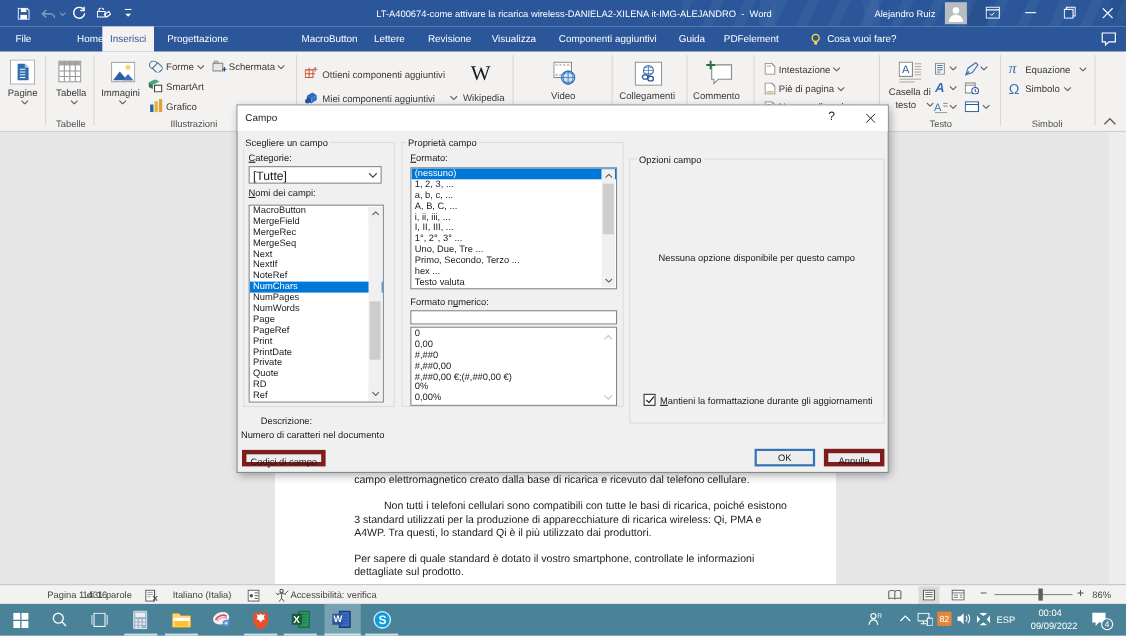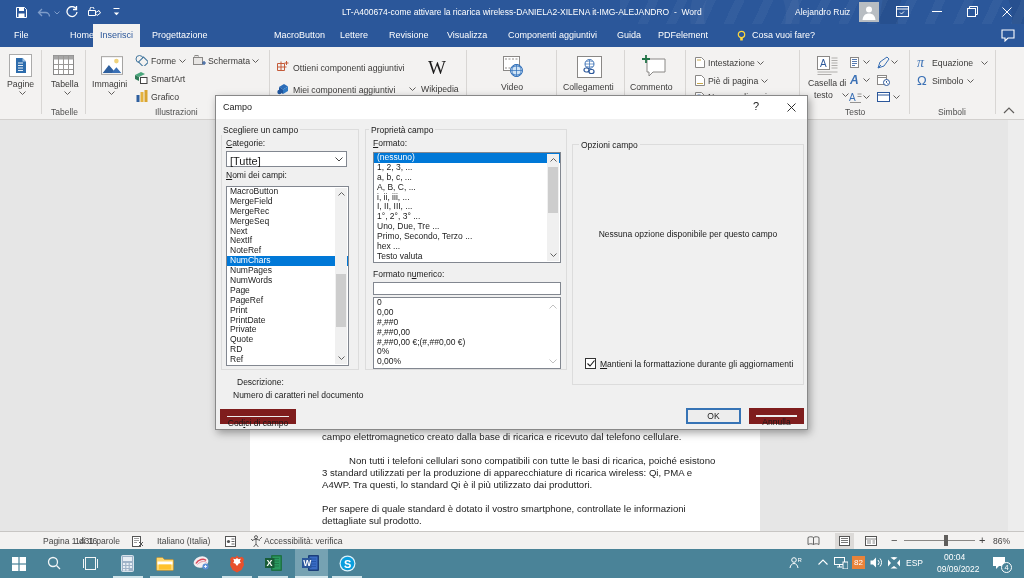--- a/index.html
+++ b/index.html
@@ -34,21 +34,21 @@
 .grp{position:absolute;border:1px solid #dcdcdc;}
 .grplab{position:absolute;top:-5px;background:#f0f0f0;padding:0 2px;font-size:8.5px;color:#1a1a1a;white-space:nowrap;}
 .lbl{position:absolute;font-size:8.5px;color:#1a1a1a;white-space:nowrap;text-align:center;}
 .listbox{position:absolute;background:#fff;border:1px solid #828790;overflow:hidden;}
 .li{height:9.9px;line-height:9.9px;padding-left:3px;font-size:8.5px;color:#1a1a1a;white-space:nowrap;}
 .lisel{background:#0078d7;color:#fff;}
 .sbar{position:absolute;top:1px;right:1px;bottom:1px;width:12px;background:#f0f0f0;}
 .sarrow{position:absolute;left:0;width:12px;height:12px;background:#f0f0f0;}
 .thumb{position:absolute;left:1px;width:10px;background:#cdcdcd;}
 .chev{width:7px;height:4px;margin:4px auto 0;}
-.btn{position:absolute;background:#ededed;border:7px solid #7f1d1d;font-size:8.5px;text-align:center;color:#1a1a1a;}
+.btn{position:absolute;background:#ededed;border:4px solid #7f1d1d;font-size:8.5px;text-align:center;color:#1a1a1a;}
 
 #statusbar{left:0;top:531px;width:1024px;height:18px;background:#f3f2f1;border-top:1px solid #c8c6c4;font-size:8.5px;color:#444;}
 #statusbar span{position:absolute;top:4px;white-space:nowrap;}
 
 #taskbar{left:0;top:549px;width:1024px;height:29px;background:#4a8398;}
 .runline{position:absolute;top:27px;height:2px;background:#cfe3e9;}
 .trayt{position:absolute;color:#fff;font-size:8.5px;white-space:nowrap;}
 </style>
 </head>
 <body>
@@ -450,21 +450,21 @@
 
   <div class="abs" style="left:356px;top:133px;width:232px;text-align:center;font-size:8.5px;color:#1a1a1a;">Nessuna opzione disponibile per questo campo</div>
   <div class="abs" style="left:369px;top:262px;width:11px;height:11px;background:#fff;border:1px solid #333;">
     <svg style="position:absolute;left:1px;top:1px;" width="8" height="7" viewBox="0 0 8 7">
         <path d="M0.5 3.5l2.5 2.5L7.5 0.5" fill="none" stroke="#1a1a1a" stroke-width="1.1"></path>
       </svg>
   </div>
   <div class="lbl" style="left:384px;top:263px;"><u>M</u>antieni la formattazione durante gli aggiornamenti</div>
 
   <div class="lbl" style="left:5px;top:281px;margin-left:16px;">Descrizione:</div>
-  <div class="lbl" style="left:17px;top:294px;">Numero di caratteri nel documento</div>
+  <div class="lbl" style="left:3px;top:294px;">Numero di caratteri nel documento</div>
   <div class="btn" style="left:4px;top:313px;width:76px;height:15px;line-height:14px;">Cod<u>i</u>ci di campo</div>
   <div class="btn" style="left:470px;top:312px;width:55px;height:16px;line-height:13px;border:2px solid #3673b5;">OK</div>
   <div class="btn" style="left:533px;top:312px;width:55px;height:16px;line-height:14px;">Annulla</div>
 </div>
 <div class="abs" id="statusbar">
   <span style="left:7px;padding-left:36px;">Pagina 1 di 16</span>
   <span style="left:75px;">1431 parole</span>
   <svg class="abs" style="left:132px;top:4px;" width="12" height="11" viewBox="0 0 12 11">
       <rect x="0.5" y="0.5" width="8" height="10" fill="#fff" stroke="#555"></rect>
       <path d="M2 2.5h5M2 4.5h5M2 6.5h3" stroke="#888" stroke-width="0.8"></path>

